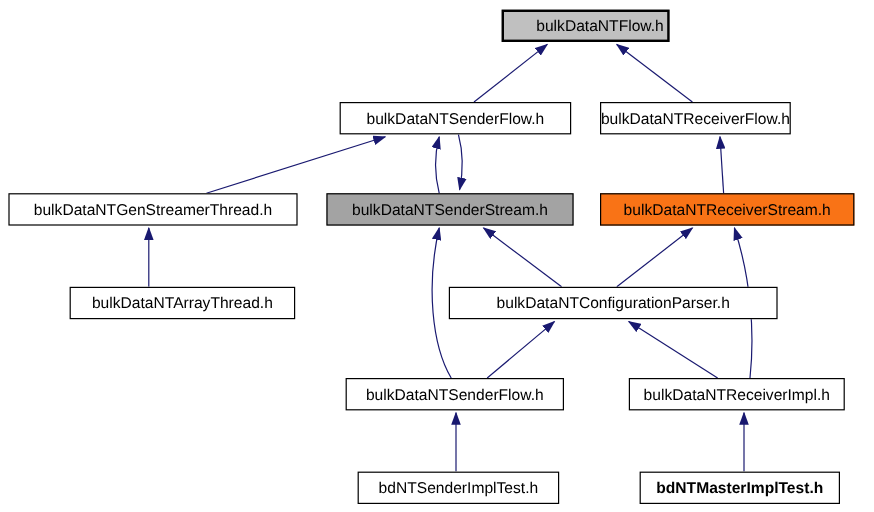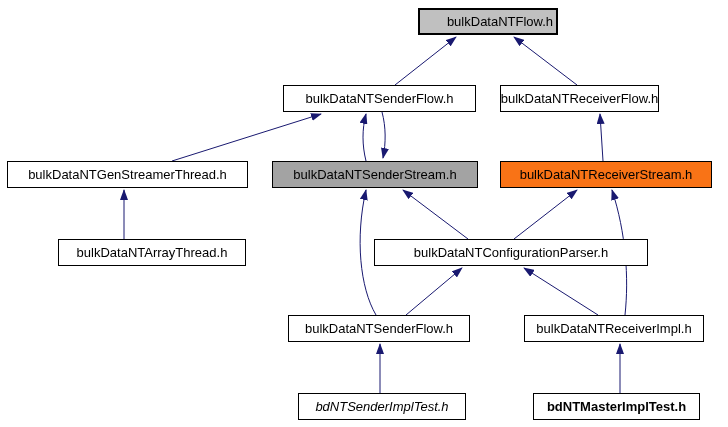--- a/index.html
+++ b/index.html
@@ -69,16 +69,16 @@
       <div class="node" style="left: 418px; top: 8px; width: 140px; height: 27px; background: rgb(192, 192, 192); border: 2px solid rgb(0, 0, 0); padding-left: 24px;">bulkDataNTFlow.h</div>
       <div class="node" style="left: 283px; top: 85px; width: 193px; height: 27px; background: rgb(255, 255, 255); border: 1px solid rgb(0, 0, 0);">bulkDataNTSenderFlow.h</div>
       <div class="node" style="left: 500px; top: 85px; width: 159px; height: 27px; background: rgb(255, 255, 255); border: 1px solid rgb(0, 0, 0);">bulkDataNTReceiverFlow.h</div>
       <div class="node" style="left: 7px; top: 161px; width: 241px; height: 27px; background: rgb(255, 255, 255); border: 1px solid rgb(0, 0, 0);">bulkDataNTGenStreamerThread.h</div>
       <div class="node" style="left: 272px; top: 161px; width: 206px; height: 27px; background: #a3a3a3; border: 1px solid rgb(0, 0, 0);">bulkDataNTSenderStream.h</div>
       <div class="node" style="left: 500px; top: 161px; width: 212px; height: 27px; background: #f97316; border: 1px solid rgb(0, 0, 0);">bulkDataNTReceiverStream.h</div>
       <div class="node" style="left: 30px; top: 239px; width: 188px; height: 27px; background: rgb(255, 255, 255); border: 1px solid rgb(0, 0, 0); margin-left: 28px;">bulkDataNTArrayThread.h</div>
       <div class="node" style="left: 374px; top: 239px; width: 274px; height: 27px; background: rgb(255, 255, 255); border: 1px solid rgb(0, 0, 0);">bulkDataNTConfigurationParser.h</div>
       <div class="node" style="left: 288px; top: 315px; width: 182px; height: 27px; background: rgb(255, 255, 255); border: 1px solid rgb(0, 0, 0);">bulkDataNTSenderFlow.h</div>
       <div class="node" style="left: 524px; top: 315px; width: 180px; height: 27px; background: rgb(255, 255, 255); border: 1px solid rgb(0, 0, 0);">bulkDataNTReceiverImpl.h</div>
-      <div class="node" style="left: 298px; top: 393px; width: 168px; height: 27px; background: rgb(255, 255, 255); border: 1px solid rgb(0, 0, 0); font-style: italic;">bdNTSenderImplTest.h</div>
+      <div class="node" style="left: 298px; top: 393px; width: 168px; height: 27px; background: rgb(255, 255, 255); border: 1px solid rgb(0, 0, 0);">bdNTSenderImplTest.h</div>
       <div class="node" style="left: 533px; top: 393px; width: 167px; height: 27px; background: rgb(255, 255, 255); border: 1px solid rgb(0, 0, 0); font-weight: bold;">bdNTMasterImplTest.h</div>
     </div>
 </div>
 
 </body></html>

